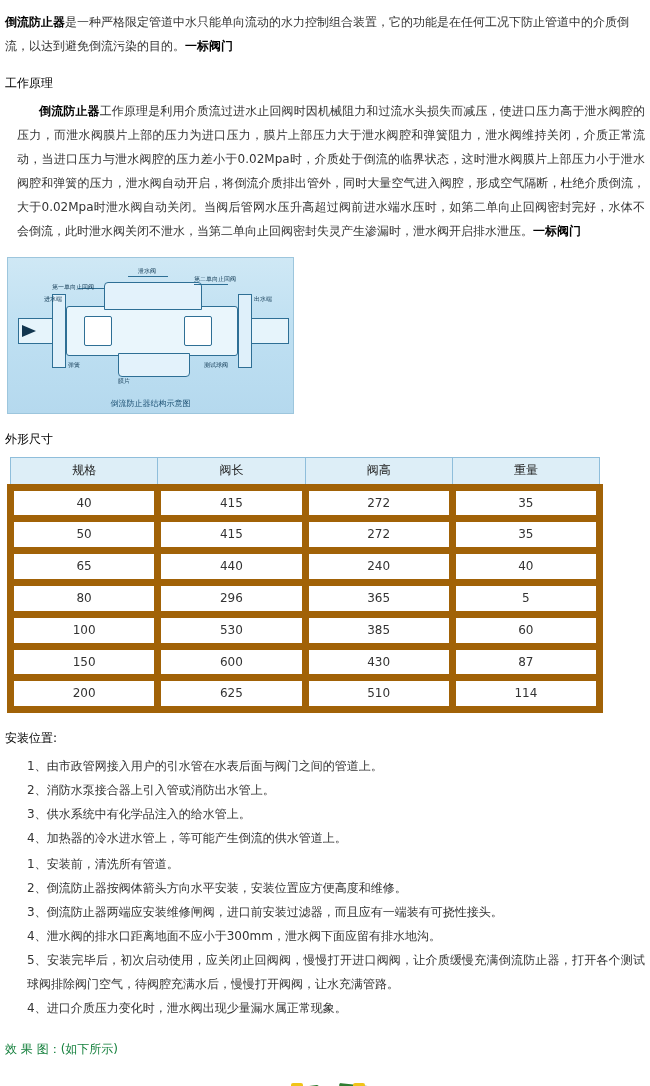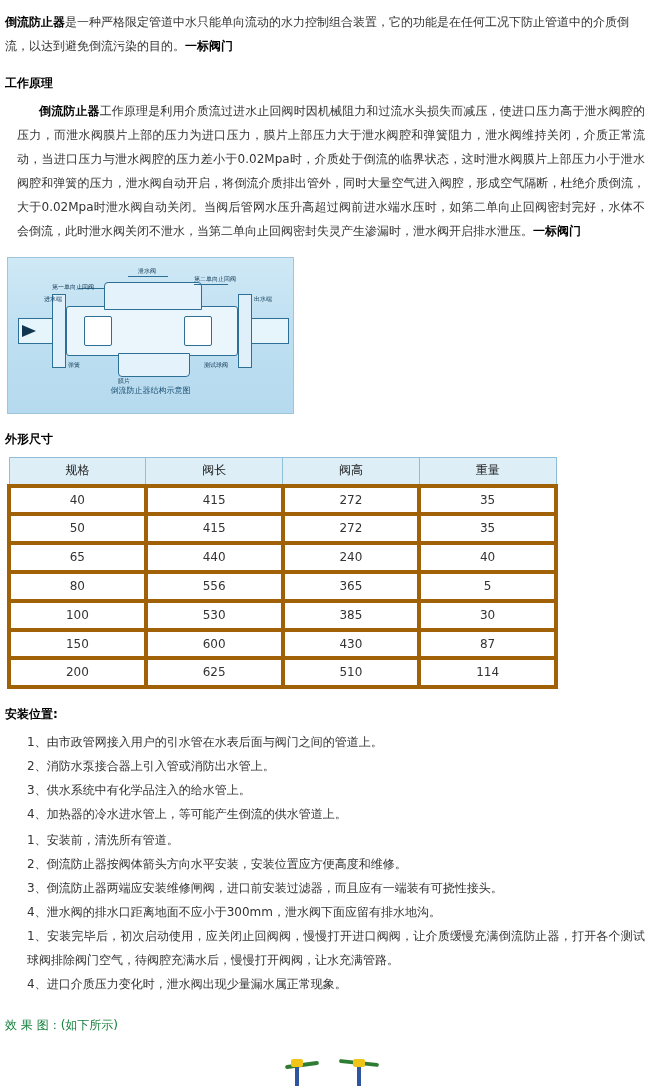--- a/index.html
+++ b/index.html
@@ -23,21 +23,21 @@
   .intro {
     margin: 0 16px 6px 0;
     text-align: justify;
     line-height: 2.0;
   }
   b, .b {
     font-weight: bold;
     color: #000000;
   }
   .section-title {
-    font-weight: bold;
+    font-weight: normal;
     color: #000000;
     margin: 14px 0 4px 0;
   }
   .para {
     text-align: justify;
     line-height: 2.0;
     margin: 0 0 4px 12px;
     text-indent: 0;
   }
   .para .indent {
@@ -48,21 +48,21 @@
     margin: 14px 0 10px 2px;
     width: 285px;
     height: 155px;
     background: linear-gradient(180deg, #cfe8f5 0%, #bfe0f2 45%, #b5d9ee 100%);
     border: 1px solid #9dc6dd;
     position: relative;
     overflow: hidden;
   }
   .fig-caption {
     position: absolute;
-    bottom: 17px;
+    bottom: 4px;
     left: 0;
     width: 100%;
     text-align: center;
     font-size: 8px;
     color: #1b4f72;
     line-height: 1.2;
   }
   
   .sch-body {
     position: absolute;
@@ -143,34 +143,34 @@
   .sch-lbl {
     position: absolute;
     font-size: 6px;
     color: #123a55;
     line-height: 1.1;
     white-space: nowrap;
   }
   
   table.dim {
     border-collapse: collapse;
-    width: 551px;
+    width: 596px;
     margin: 6px 0 0 2px;
     font-size: 12px;
   }
   table.dim th {
     background: #ddeef7;
     border: 1px solid #8fbedb;
     text-align: center;
     font-weight: normal;
     color: #222;
     height: 24px;
   }
   table.dim td {
-    border: 4px solid #a16207;
+    border: 7px solid #a16207;
     text-align: center;
     height: 22px;
     color: #333;
   }
   .list {
     margin: 2px 0 0 0;
   }
   .list .li {
     line-height: 2.0;
     padding-left: 22px;
@@ -283,29 +283,29 @@
         <td>35</td>
       </tr>
       <tr>
         <td>65</td>
         <td>440</td>
         <td>240</td>
         <td>40</td>
       </tr>
       <tr>
         <td>80</td>
-        <td>556</td>
+        <td>296</td>
         <td>365</td>
         <td>5</td>
       </tr>
       <tr>
         <td>100</td>
         <td>530</td>
         <td>385</td>
-        <td>30</td>
+        <td>60</td>
       </tr>
       <tr>
         <td>150</td>
         <td>600</td>
         <td>430</td>
         <td>87</td>
       </tr>
       <tr>
         <td>200</td>
         <td>625</td>
@@ -321,21 +321,21 @@
     <div class="li">2、消防水泵接合器上引入管或消防出水管上。</div>
     <div class="li">3、供水系统中有化学品注入的给水管上。</div>
     <div class="li">4、加热器的冷水进水管上，等可能产生倒流的供水管道上。</div>
   </div>
 
   <div class="list">
     <div class="li">1、安装前，清洗所有管道。</div>
     <div class="li">2、倒流防止器按阀体箭头方向水平安装，安装位置应方便高度和维修。</div>
     <div class="li">3、倒流防止器两端应安装维修闸阀，进口前安装过滤器，而且应有一端装有可挠性接头。</div>
     <div class="li">4、泄水阀的排水口距离地面不应小于300mm，泄水阀下面应留有排水地沟。</div>
-    <div class="li">1、安装完毕后，初次启动使用，应关闭止回阀阀，慢慢打开进口阀阀，让介质缓慢充满倒流防止器，打开各个测试球阀排除阀门空气，待阀腔充满水后，慢慢打开阀阀，让水充满管路。</div>
+    <div class="li">5、安装完毕后，初次启动使用，应关闭止回阀阀，慢慢打开进口阀阀，让介质缓慢充满倒流防止器，打开各个测试球阀排除阀门空气，待阀腔充满水后，慢慢打开阀阀，让水充满管路。</div>
     <div class="li">4、进口介质压力变化时，泄水阀出现少量漏水属正常现象。</div>
   </div>
 
   <div class="effect">效 果 图：(如下所示)</div>
 
   <div class="figure2">
     <div class="valve-wrap">
       <div class="valve-handle" style="left:52px;top:14px;width:34px;transform:rotate(-8deg);"></div>
       <div class="valve-handle" style="left:106px;top:12px;width:40px;transform:rotate(6deg);"></div>
       <div class="valve-stem" style="left:62px;"></div>

